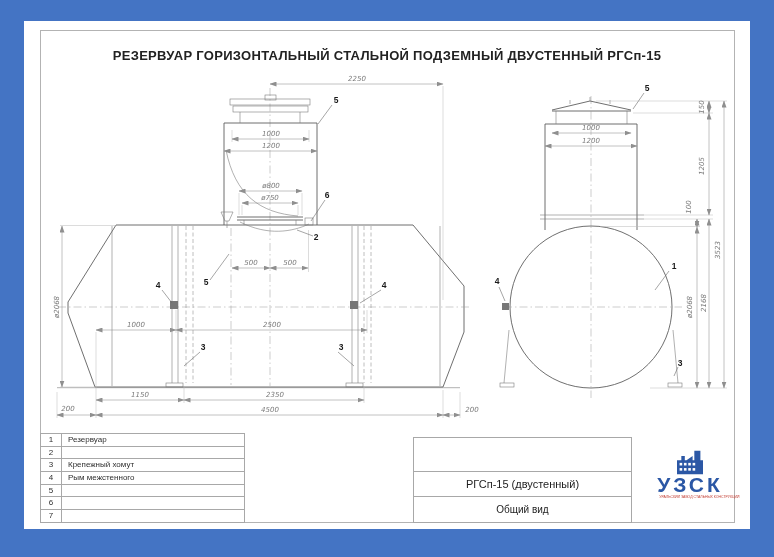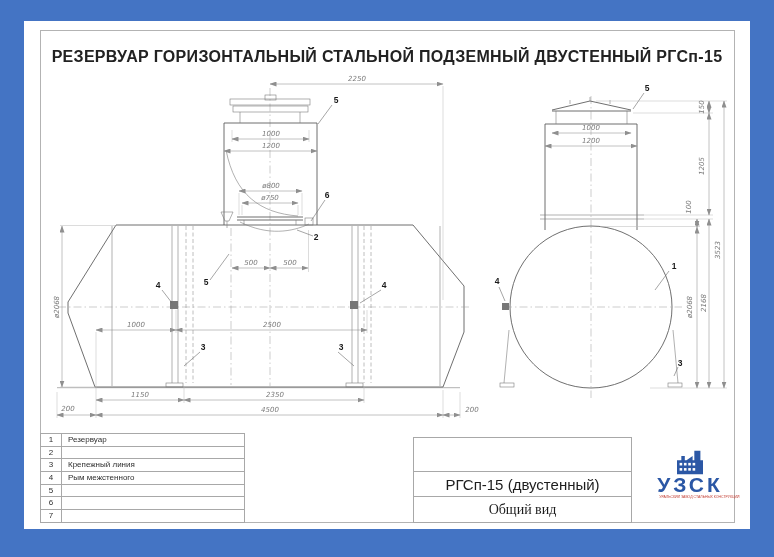--- a/index.html
+++ b/index.html
@@ -1,41 +1,41 @@
 <!DOCTYPE html>
 <html><head>
 <meta charset="utf-8">
 <style>
   html,body{margin:0;padding:0;}
   body{width:774px;height:557px;position:relative;background:#4474C4;font-family:"Liberation Sans",sans-serif;overflow:hidden;}
   .sheet{position:absolute;left:24px;top:21px;width:726px;height:508px;background:#ffffff;}
   .frame{position:absolute;left:16px;top:9px;width:693px;height:491px;border:1px solid #b3b3b3;}
-  .sheet-title{position:absolute;left:0;top:27px;width:726px;text-align:center;font-size:16px;font-weight:bold;color:#222;letter-spacing:0.3px;}
+  .sheet-title{position:absolute;left:0;top:27px;width:726px;text-align:center;font-size:13px;font-weight:bold;color:#222;letter-spacing:0.3px;}
   svg.drawing{position:absolute;left:0;top:0;}
   .ln{stroke:#5f5f5f;stroke-width:0.9;fill:none;}
   .ln2{stroke:#7c7c7c;stroke-width:0.6;fill:none;}
   .cl{stroke:#9a9a9a;stroke-width:0.5;stroke-dasharray:8 3 1.5 3;fill:none;}
   .hd{stroke:#8a8a8a;stroke-width:0.55;stroke-dasharray:4 2.5;fill:none;}
   .ext{stroke:#b8b8b8;stroke-width:0.5;fill:none;}
   .dim{stroke:#8f8f8f;stroke-width:0.55;fill:none;marker-start:url(#ar);marker-end:url(#ar);}
   .ld{stroke:#6a6a6a;stroke-width:0.6;fill:none;}
   .dt{font:italic 7px "DejaVu Sans",sans-serif;fill:#7a7a7a;text-anchor:middle;}
   .ct{font:bold 8.5px "Liberation Sans",sans-serif;fill:#1a1a1a;text-anchor:middle;}
   .lug{fill:#777;stroke:none;}
   
   .parts{position:absolute;left:16px;top:412px;width:205px;height:90px;border:1px solid #a8a8a8;box-sizing:border-box;}
   .parts .row{display:flex;height:12.7px;border-bottom:1px solid #a8a8a8;box-sizing:border-box;}
   .parts .row:last-child{border-bottom:none;}
   .parts .num{width:20px;border-right:1px solid #a8a8a8;text-align:center;font-size:8px;color:#2f2f2f;line-height:12px;flex:none;}
   .parts .nm{flex:1;font-size:8px;color:#2f2f2f;line-height:12px;padding-left:6px;white-space:nowrap;overflow:hidden;}
   
   .tblock{position:absolute;left:389px;top:416px;width:219px;height:86px;border:1px solid #a8a8a8;box-sizing:border-box;}
   .tblock .r0{height:34px;border-bottom:1px solid #a8a8a8;box-sizing:border-box;}
-  .tblock .r1{height:25px;border-bottom:1px solid #a8a8a8;box-sizing:border-box;display:flex;align-items:center;justify-content:center;font-size:15px;color:#1d1d1d;}
-  .tblock .r2{height:25px;display:flex;align-items:center;justify-content:center;font-size:14px;color:#1d1d1d;font-family:Liberation Serif, serif;}
+  .tblock .r1{height:25px;border-bottom:1px solid #a8a8a8;box-sizing:border-box;display:flex;align-items:center;justify-content:center;font-size:11px;color:#1d1d1d;}
+  .tblock .r2{height:25px;display:flex;align-items:center;justify-content:center;font-size:10px;color:#1d1d1d;}
   
   .logo{position:absolute;left:613px;top:428px;width:106px;text-align:center;}
   .logo .fic{display:block;margin:0 auto;}
   .logo .abbr{font-size:21px;font-weight:bold;letter-spacing:3px;line-height:20px;}
   .logo .sub{font-size:6px;transform:scale(0.58);transform-origin:50% 0;white-space:nowrap;letter-spacing:0px;line-height:6px;}
 </style>
 </head>
 <body>
 
 <div class="sheet">
@@ -173,21 +173,21 @@
   <div class="parts">
     <div class="row">
         <div class="num">1</div>
         <div class="nm">Резервуар</div>
       </div>
     <div class="row">
         <div class="num">2</div>
       </div>
     <div class="row">
         <div class="num">3</div>
-        <div class="nm">Крепежный линия</div>
+        <div class="nm">Крепежный хомут</div>
       </div>
     <div class="row">
         <div class="num">4</div>
         <div class="nm">Рым межстенного</div>
       </div>
     <div class="row">
         <div class="num">5</div>
       </div>
     <div class="row">
         <div class="num">6</div>

